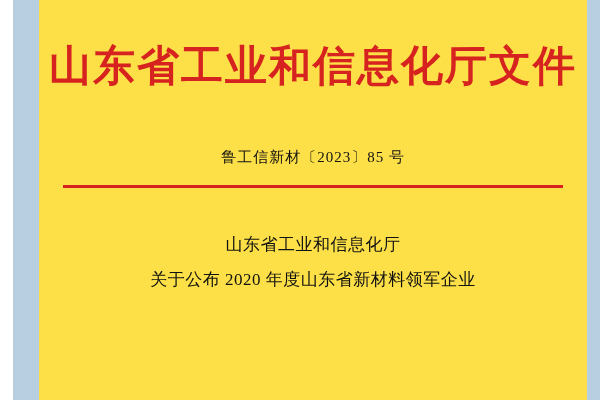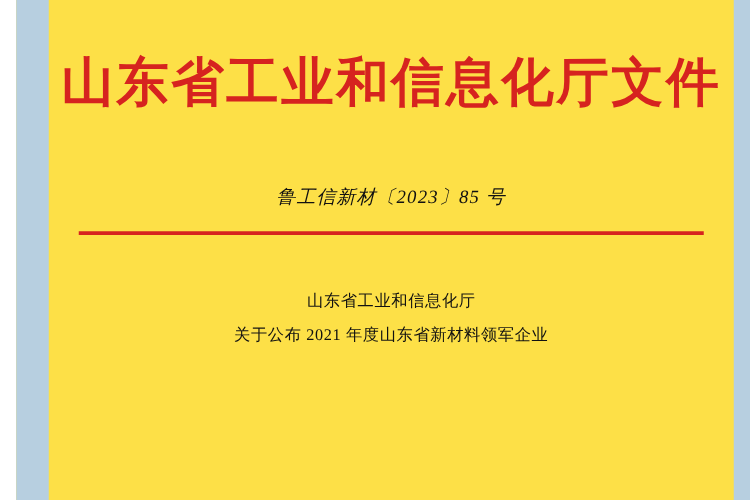--- a/index.html
+++ b/index.html
@@ -35,34 +35,33 @@
     white-space: nowrap;
     text-align: center;
   }
   .doc-number {
     margin-top: 58px;
     color: #111111;
     font-size: 15px;
     letter-spacing: 1px;
     white-space: nowrap;
     text-align: right;
-    font-style: italic;
   }
   .red-rule {
     margin-top: 18px;
     width: 500px;
     height: 3px;
     background: #d6231f;
   }
   .body-block {
     margin-top: 40px;
     width: 500px;
     text-align: center;
     color: #111111;
-    font-size: 13px;
+    font-size: 17px;
     line-height: 2.05;
     letter-spacing: 0.5px;
   }
   .body-line {
     white-space: nowrap;
   }
   .side-bar {
     position: absolute;
     top: 0;
     bottom: 0;
@@ -81,16 +80,16 @@
   <div class="side-bar right"></div>
 
   <div class="doc-title">山东省工业和信息化厅文件</div>
 
   <div class="doc-number">鲁工信新材〔2023〕85 号</div>
 
   <div class="red-rule"></div>
 
   <div class="body-block">
     <div class="body-line">山东省工业和信息化厅</div>
-    <div class="body-line">关于公布 2021 年度山东省新材料领军企业</div>
+    <div class="body-line">关于公布 2020 年度山东省新材料领军企业</div>
   </div>
 
 </div>
 
 </body></html>

